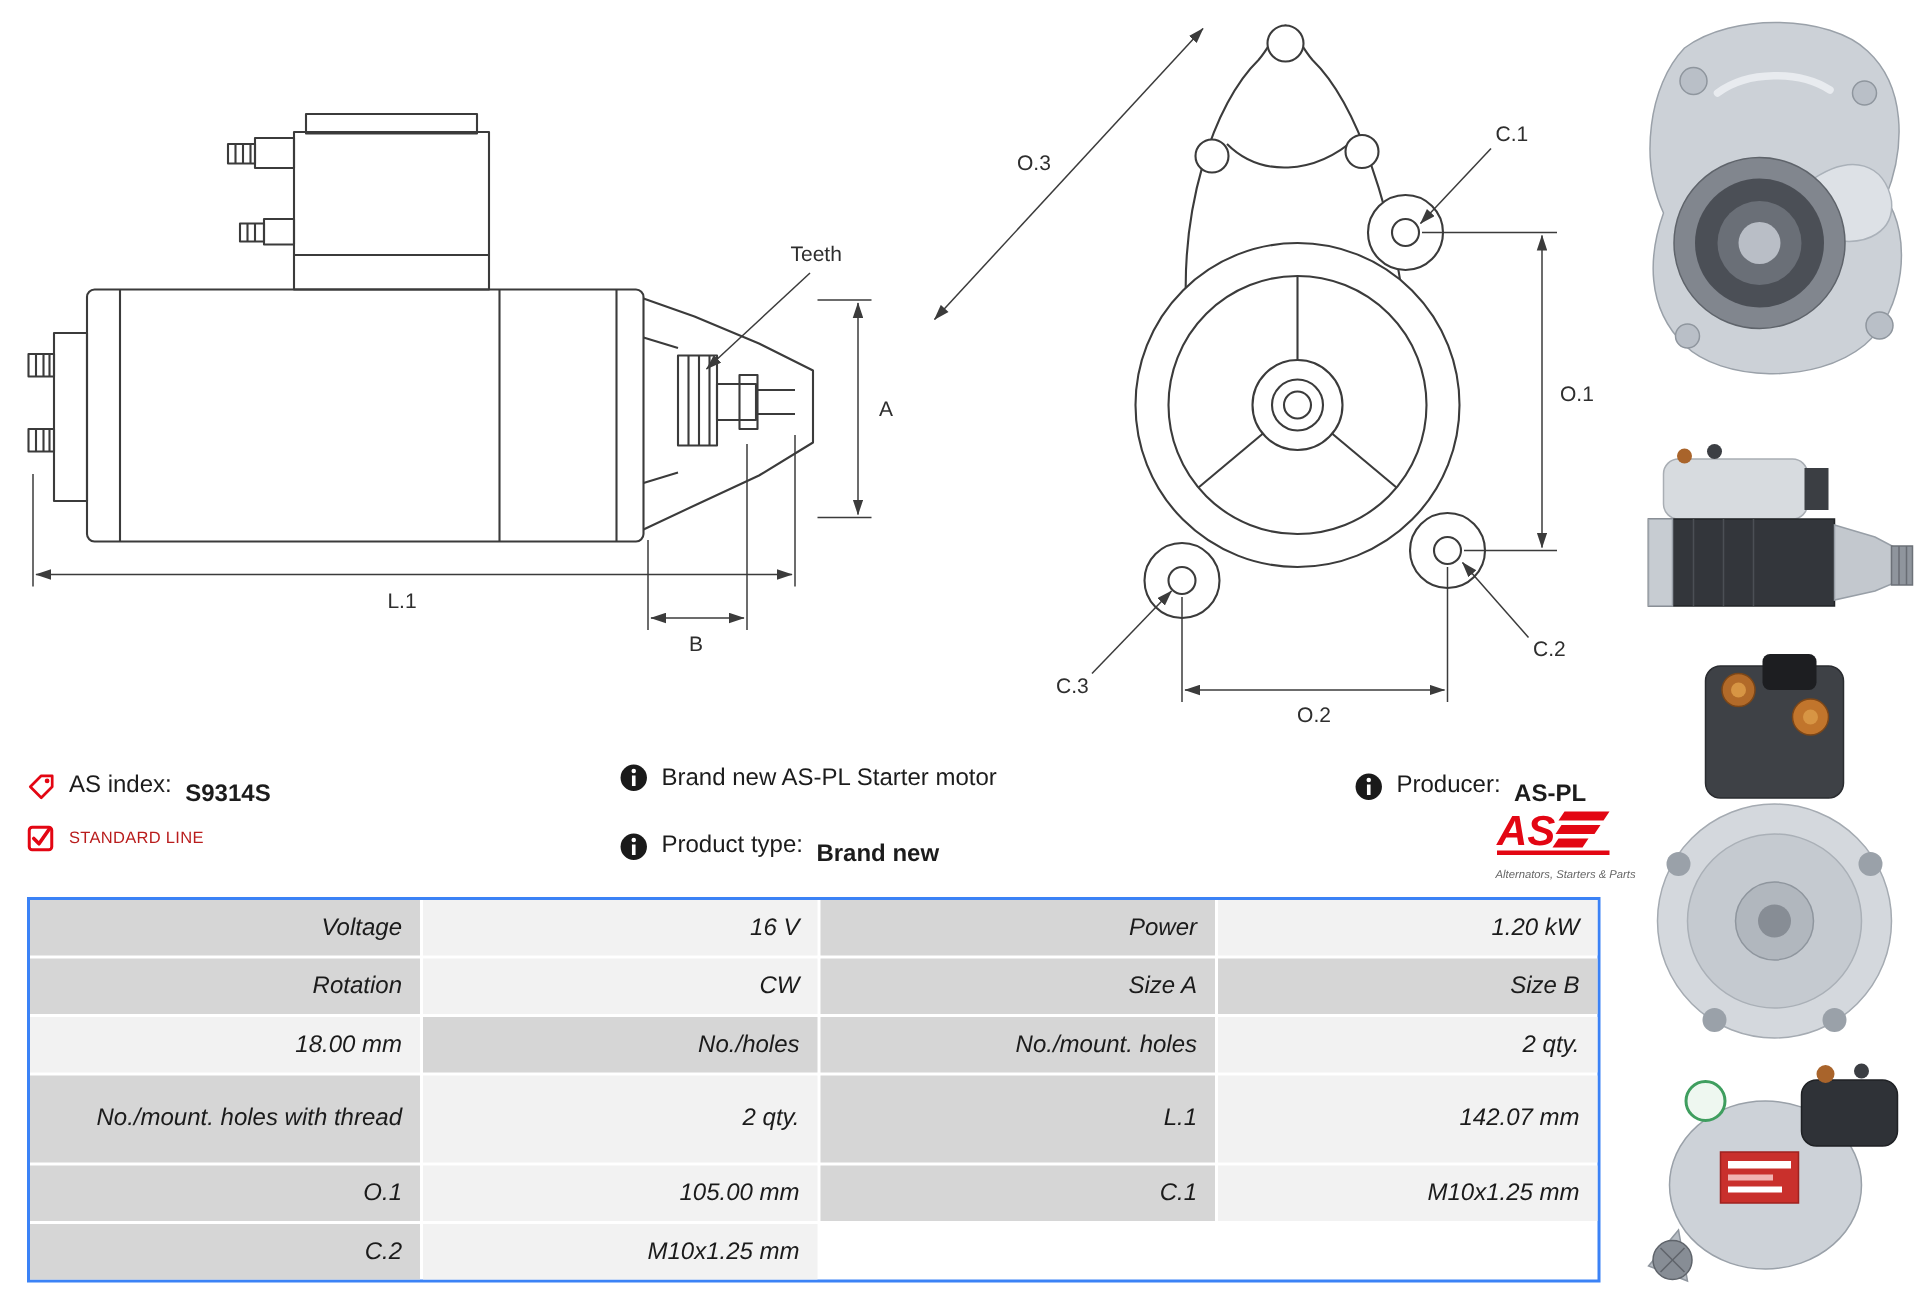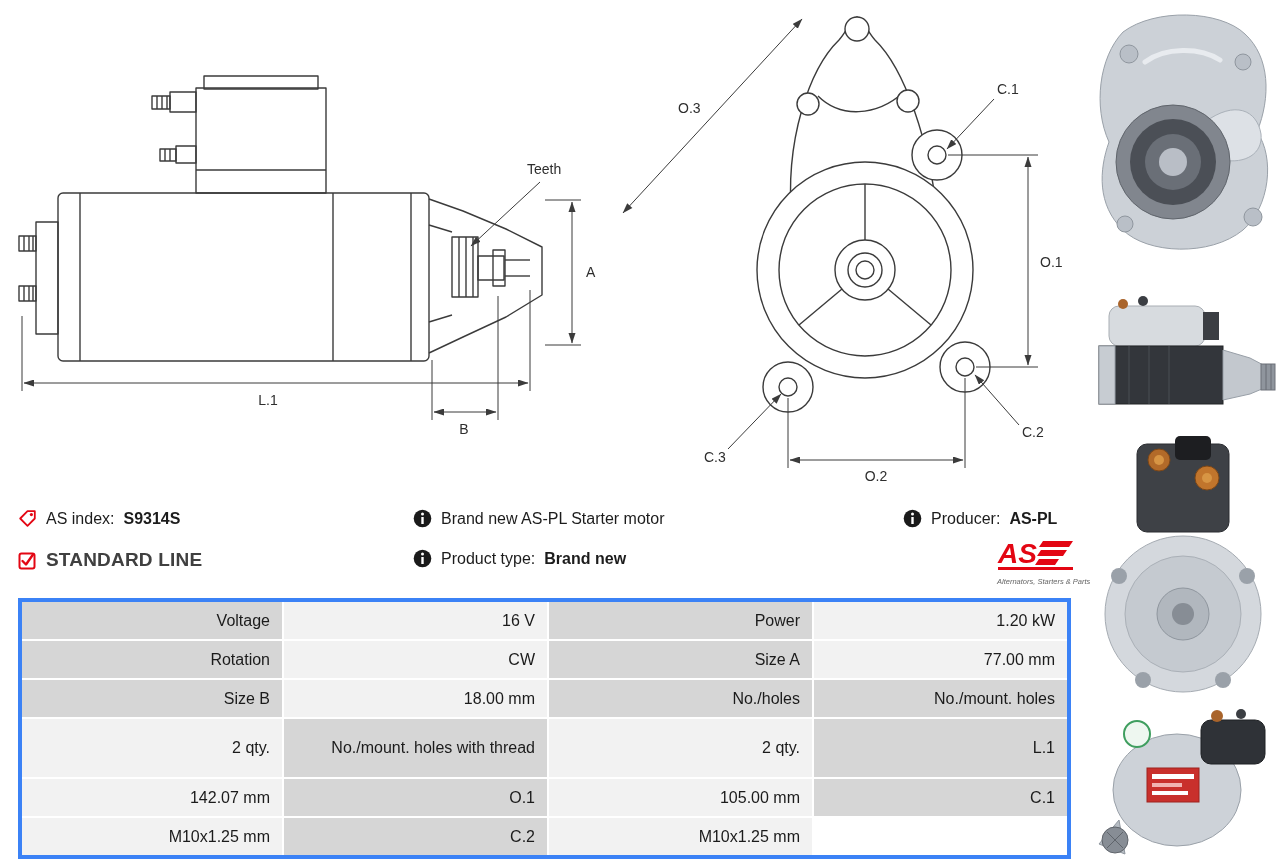--- a/index.html
+++ b/index.html
@@ -5,35 +5,35 @@
   * { margin:0; padding:0; box-sizing:border-box; }
   html,body { background:#ffffff; }
   body {
     width:1283px; height:860px; position:relative; overflow:hidden;
     font-family:"Liberation Sans", sans-serif; color:#1b1b1b;
   }
   .abs { position:absolute; }
 
   
   .info-item { position:absolute; display:flex; align-items:center; gap:9px; font-size:16px; color:#1c1c1c; white-space:nowrap; }
-  .info-item .bold { font-weight:bold; }
-  .standard-line-text { color:#404040; font-weight:bold; font-size:19px; letter-spacing:0.2px; }
+  .info-item .bold { font-weight:bold;margin-top:12px; }
+  .standard-line-text { color:#b91c1c; font-weight:normal; font-size:11px; letter-spacing:0.2px; }
   .ic { flex:0 0 auto; display:block; }
 
   
   .aspl-logo { position:absolute; left:997px; top:536px; width:80px; text-align:left; }
   .logo-sub { font-size:7.5px; color:#666; margin-top:1px; white-space:nowrap;font-style:italic; }
 
   
   .spec-table {
     position:absolute; left:18px; top:598px;
     display:grid;
     grid-template-columns:260px 263px 263px 253px;
     grid-template-rows:37px 37px 37px 58px 37px 37px;
-    gap:2px; background:#ffffff; border:4px solid #3b82f6;
+    gap:2px; background:#ffffff; border:2px solid #3b82f6;font-style:italic;
   }
   .cell {
     display:flex; align-items:center; justify-content:flex-end;
     padding-right:12px; font-size:16px; text-align:right; line-height:1.2;
   }
   .cell.label { background:#d6d6d6; }
   .cell.value { background:#f2f2f2; }
   .cell.wrap  { padding-left:31px; }
 
   
@@ -323,21 +323,20 @@
 <div class="spec-table">
 
   <div class="cell label">Voltage</div>
   <div class="cell value">16 V</div>
   <div class="cell label">Power</div>
   <div class="cell value">1.20 kW</div>
 
   <div class="cell label">Rotation</div>
   <div class="cell value">CW</div>
   <div class="cell label">Size A</div>
-  <div class="cell value">77.00 mm</div>
 
   <div class="cell label">Size B</div>
   <div class="cell value">18.00 mm</div>
   <div class="cell label">No./holes</div>
 
   <div class="cell label">No./mount. holes</div>
   <div class="cell value">2 qty.</div>
   <div class="cell label wrap">No./mount. holes with thread</div>
   <div class="cell value">2 qty.</div>
 

